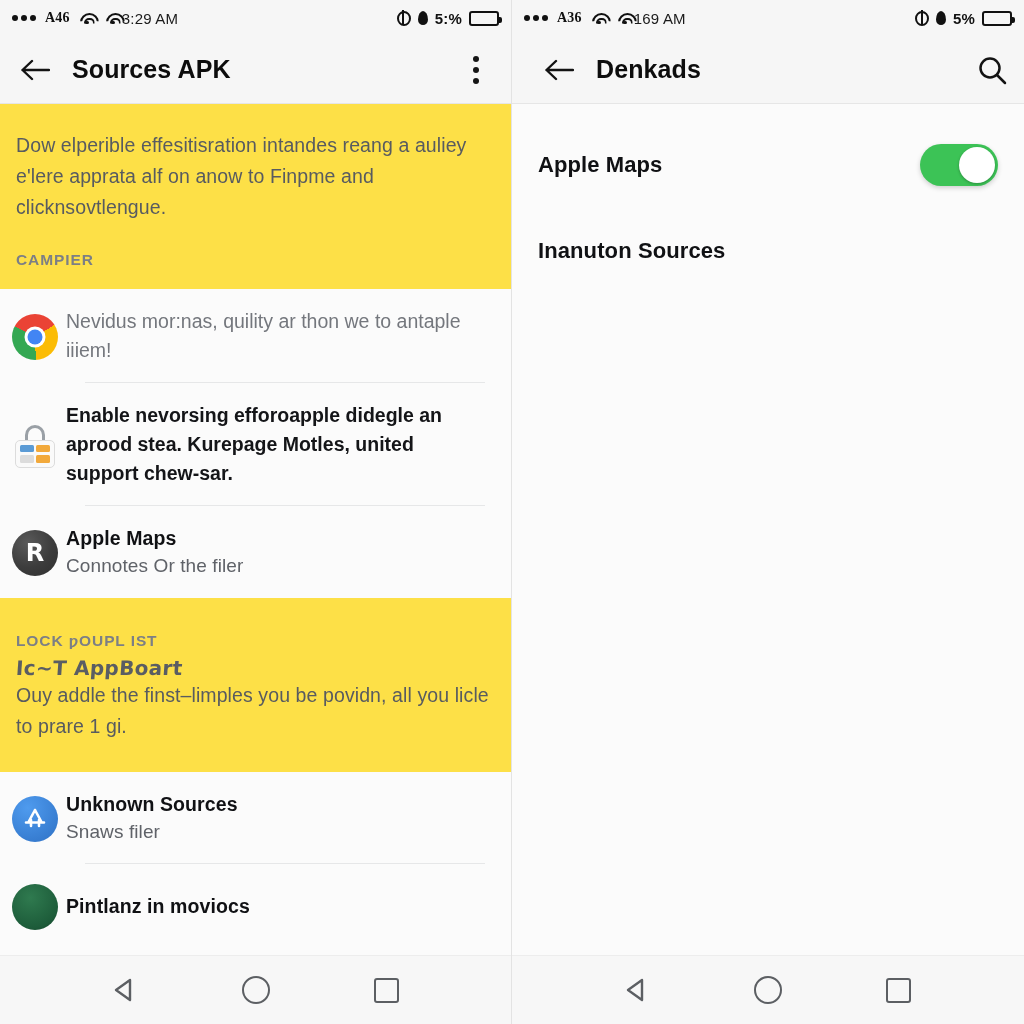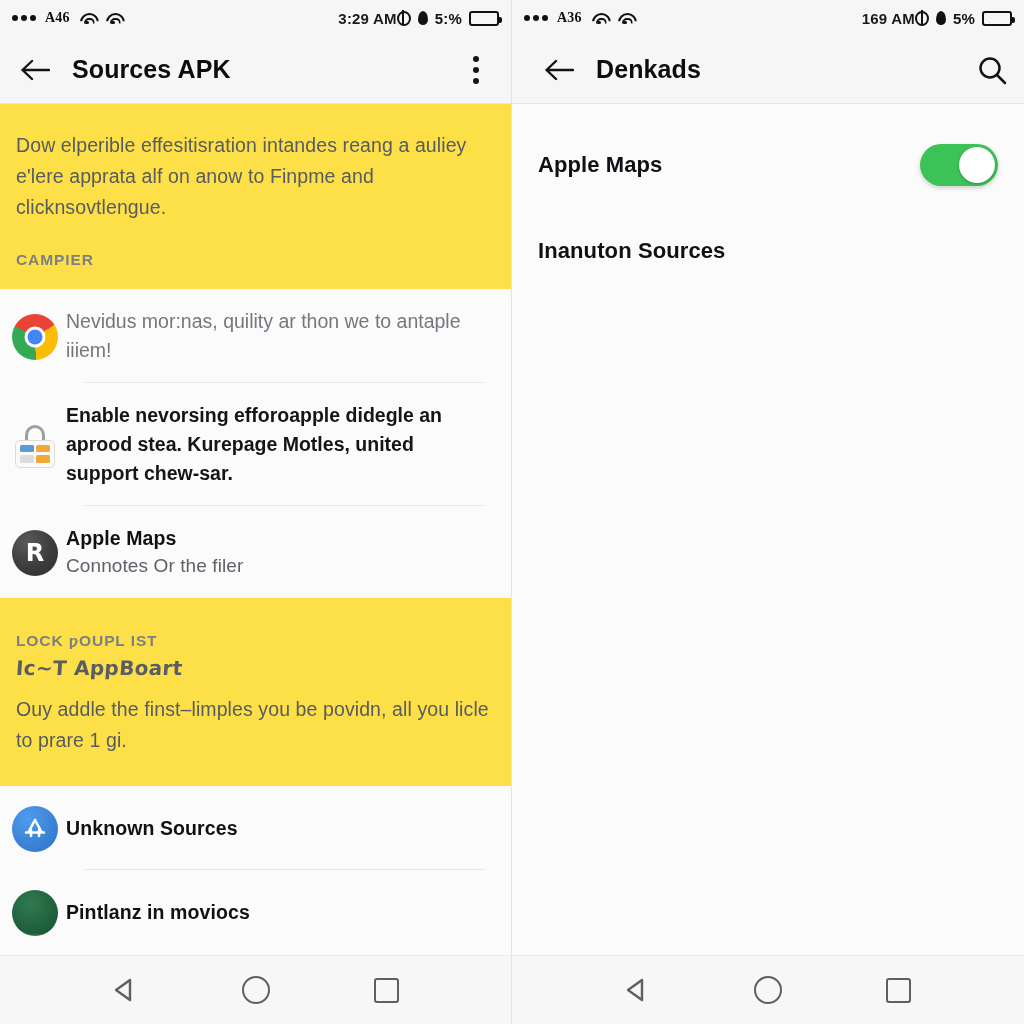--- a/index.html
+++ b/index.html
@@ -22,21 +22,21 @@
   
   .statusbar {
     height: 36px;
     background: #f6f6f6;
     display: flex; align-items: center;
     padding: 0 12px;
     font-size: 15px; font-weight: 700; color: #111;
     letter-spacing: .2px;
   }
   .sb-left { display: flex; align-items: center; gap: 9px; flex: 0 0 auto; }
-  .sb-mid  { flex: 1 1 auto; text-align: right; font-size: 15px; font-weight: 700; color: #1a1a1a; }
+  .sb-mid  { flex: 1 1 auto; text-align: left; font-size: 15px; font-weight: 400; color: #1a1a1a; }
   .sb-right{ display: flex; align-items: center; gap: 7px; flex: 0 0 auto; }
 
   .dots3 { display: flex; gap: 3px; align-items: center; }
   .dots3 i { width: 6px; height: 6px; border-radius: 50%; background: #111; display: block; }
   .carrier { font-size: 14px; font-weight: 600; font-family: "Liberation Serif", serif; }
 
   .wifi { width: 17px; height: 13px; position: relative; display: inline-block; }
   .wifi::before {
     content: ""; position: absolute; left: 1px; top: 1px;
     width: 15px; height: 15px;
@@ -321,34 +321,35 @@
           <div class="title">Apple Maps</div>
           <div class="sub">Connotes Or the filer</div>
         </div>
       </div>
 
     </div>
 
     <div class="note-block" style="padding:34px 16px 30px 16px;">
       <div class="note-caption" style="margin-top:0;">LOCK ƿOUPL IST</div>
       <div class="note-hand">Ic~T AppBoart</div>
-      <div class="note-para" style="margin-top:14px;">Ouy addle the finst–limples you be povidn, all you licle to prare 1 gi.</div>
+      <div class="note-para" style="">Ouy addle the finst–limples you be povidn, all you licle to prare 1 gi.</div>
     </div>
 
     <div class="list-block">
       <div class="row with-div">
         <div class="ic-wrap">
           <div class="appstore">
             <svg width="28" height="28" viewBox="0 0 28 28">
               <path d="M14 5 L7.5 17 M14 5 L20.5 17 M5 17.5 L23 17.5 M10 21 L10 15 M18 21 L18 15" fill="none" stroke="#ffffff" stroke-width="2.6" stroke-linecap="round"></path>
             </svg>
           </div>
         </div>
         <div class="txt">
           <div class="title">Unknown Sources</div>
+          <div class="sub">Snaws filer</div>
         </div>
       </div>
 
       <div class="row">
         <div class="ic-wrap">
           <div class="greenish"></div>
         </div>
         <div class="txt">
           <div class="title">Pintlanz in moviocs</div>
         </div>

